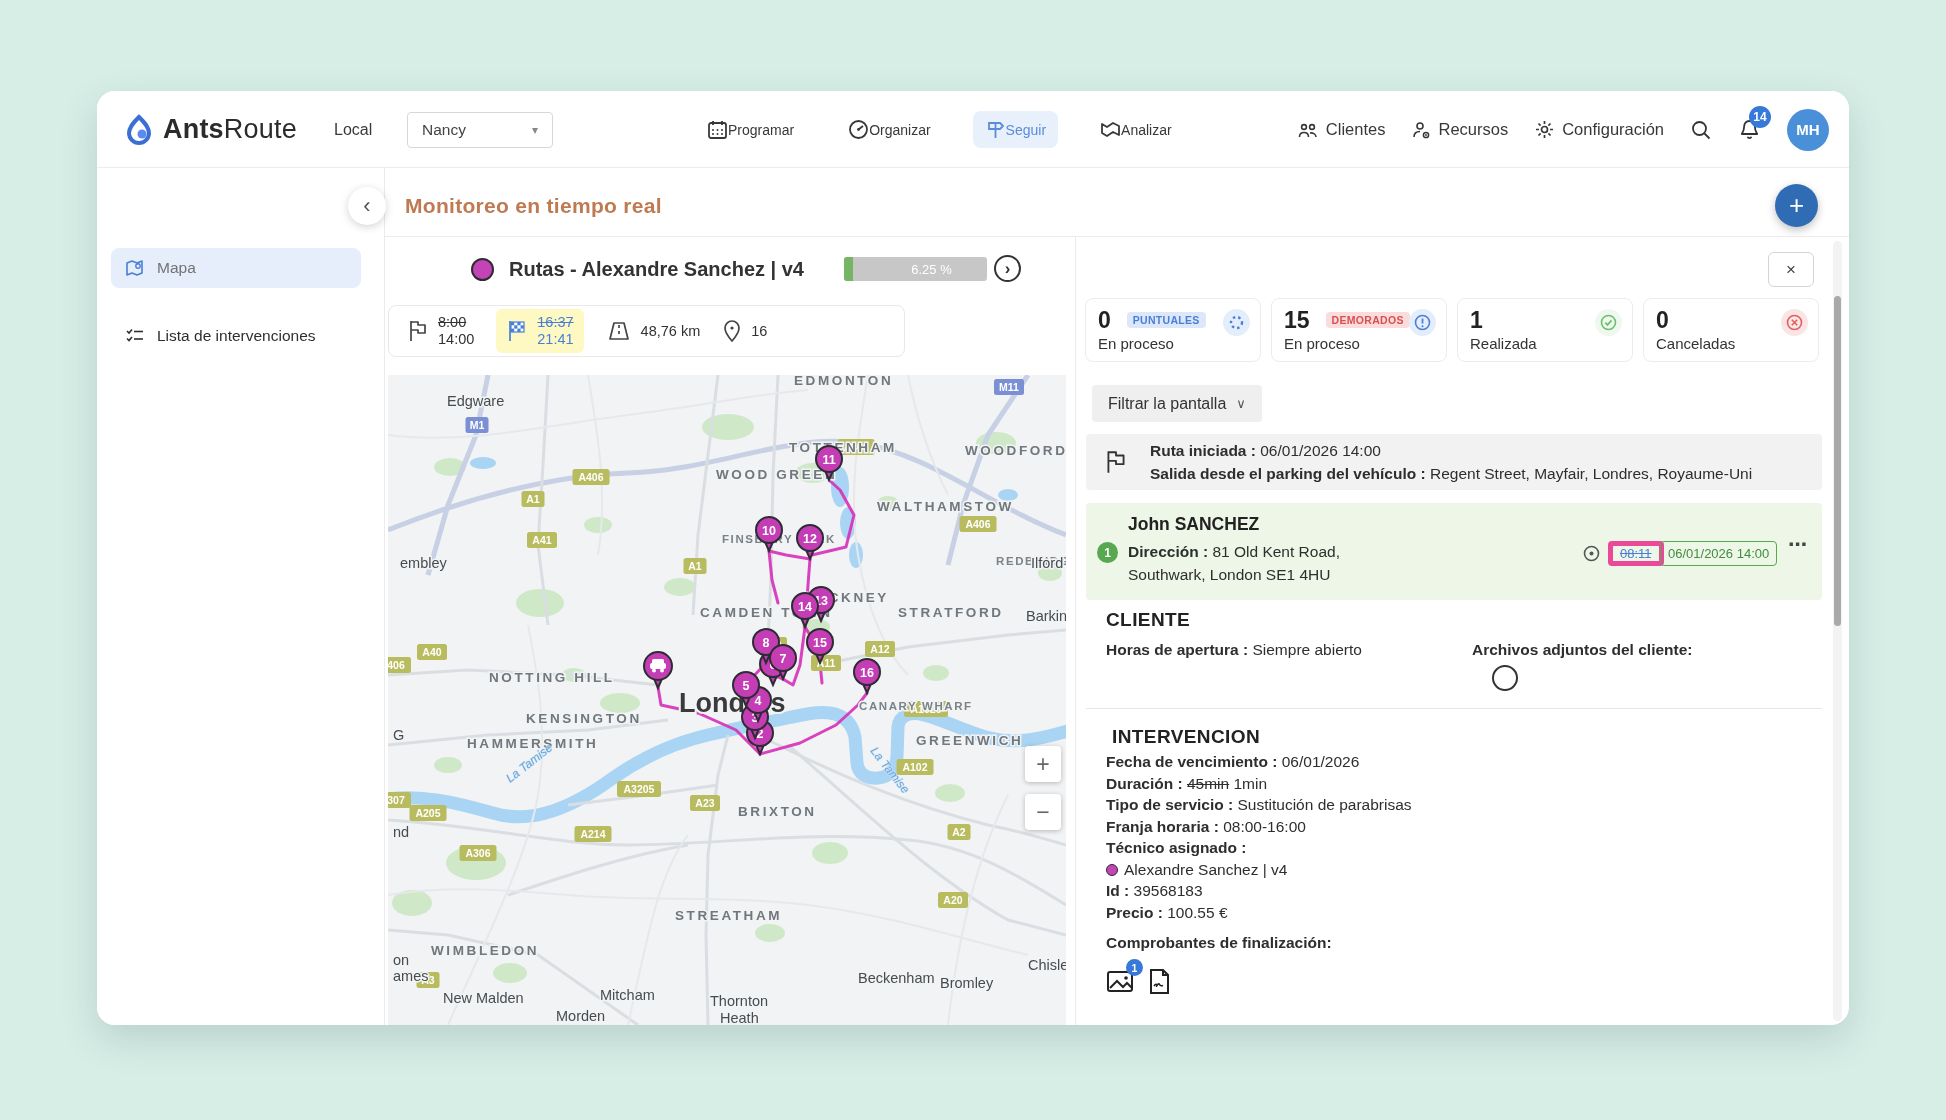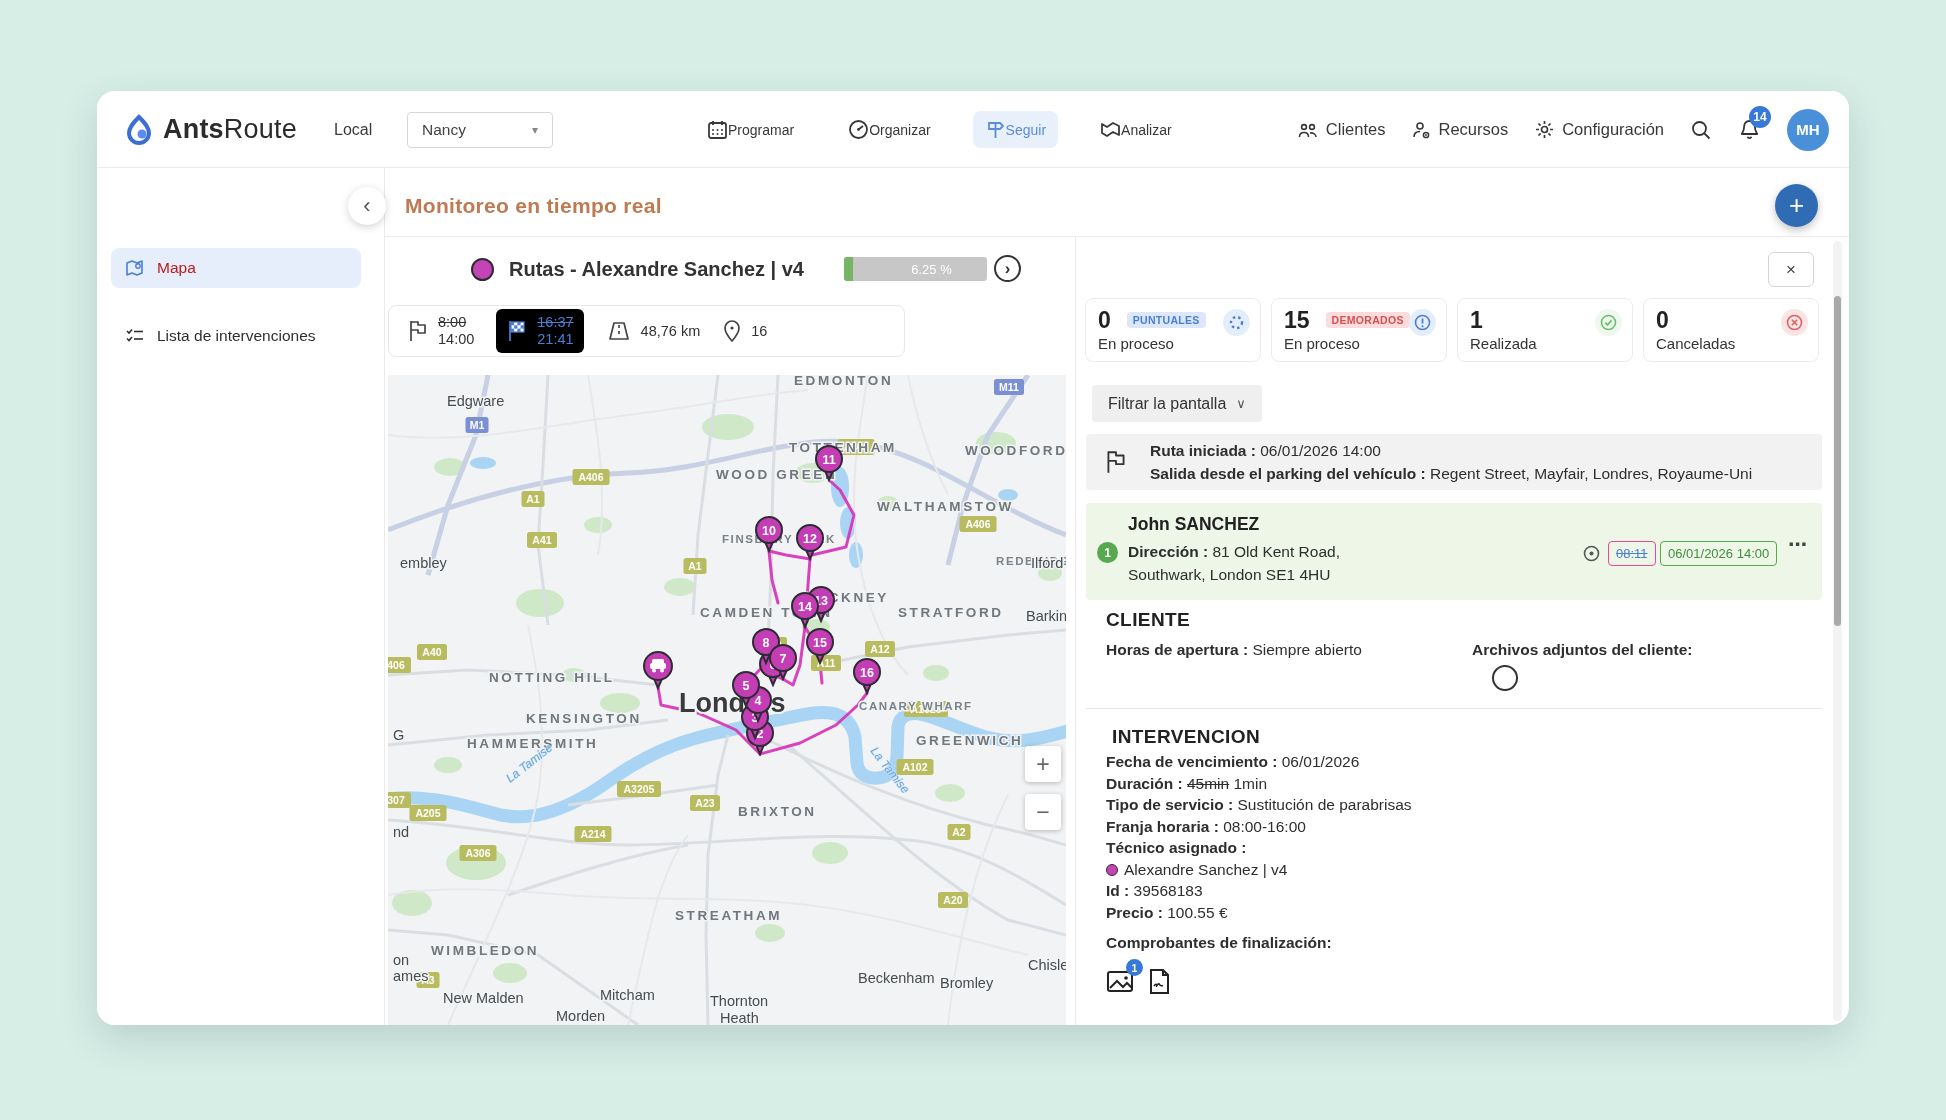--- a/index.html
+++ b/index.html
@@ -24,21 +24,21 @@
   .ritem{display:flex;align-items:center;gap:7px;font-size:16.5px;color:#383838;cursor:pointer;}
   .iconbtn{position:relative;cursor:pointer;display:flex;align-items:center;}
   .badge14{position:absolute;right:-10px;top:-12px;background:#3779d9;color:#fff;font-size:12px;font-weight:700;
     min-width:22px;height:22px;border-radius:11px;display:flex;align-items:center;justify-content:center;padding:0 4px;}
   .avatar{width:42px;height:42px;border-radius:50%;background:#4a90d9;color:#fff;font-weight:700;font-size:15px;
     display:flex;align-items:center;justify-content:center;cursor:pointer;}
   
   .sidebar{position:absolute;left:0;top:77px;width:288px;bottom:0;background:#fff;border-right:1px solid #ebebeb;}
   .sitem{position:absolute;left:14px;width:250px;height:40px;border-radius:8px;display:flex;align-items:center;gap:12px;
     padding:0 14px;font-size:15.5px;color:#2f2f2f;cursor:pointer;}
-  .sitem.active{background:#e7eefb;color:#b91c1c;text-align:right;}
+  .sitem.active{background:#e7eefb;color:#737373;text-align:right;}
   
   .backbtn{position:absolute;left:251px;top:96px;width:38px;height:38px;border-radius:50%;background:#fff;
     box-shadow:0 2px 8px rgba(0,0,0,.18);display:flex;align-items:center;justify-content:center;
     font-size:22px;color:#555;cursor:pointer;z-index:5;}
   .pagetitle{position:absolute;left:308px;top:103px;font-size:21px;font-weight:600;color:#bf7a52;letter-spacing:.3px;}
   .fab{position:absolute;left:1678px;top:93px;width:43px;height:43px;border-radius:50%;background:#2f6cb3;color:#fff;
     font-size:26px;display:flex;align-items:center;justify-content:center;cursor:pointer;box-shadow:0 3px 8px rgba(0,0,0,.25);}
   .hdivider{position:absolute;left:288px;top:145px;right:0;height:1px;background:#ebebeb;}
   .vdivider{position:absolute;left:978px;top:145px;bottom:0;width:1px;background:#ebebeb;}
   
@@ -50,21 +50,21 @@
   .chevbtn{position:absolute;left:897px;top:164px;width:27px;height:27px;border-radius:50%;border:2px solid #333;
     display:flex;align-items:center;justify-content:center;font-size:17px;font-weight:700;color:#333;cursor:pointer;}
   .closebtn{position:absolute;left:1671px;top:161px;width:46px;height:35px;border:1px solid #d4d4d4;border-radius:6px;
     display:flex;align-items:center;justify-content:center;font-size:17px;color:#444;cursor:pointer;background:#fff;}
   
   .statsbar{position:absolute;left:291px;top:214px;width:517px;height:52px;border:1px solid #e8e8e8;border-radius:8px;
     background:#fff;display:flex;align-items:center;padding:0 18px;gap:22px;}
   .sseg{display:flex;align-items:center;gap:9px;font-size:14.5px;color:#333;}
   .sseg .col{display:flex;flex-direction:column;line-height:17px;}
   .strike{text-decoration:line-through;}
-  .timechip{background:#000000;border-radius:6px;padding:5px 10px;color:#4a7fd6;cursor:pointer;}
+  .timechip{background:#fef9c3;border-radius:6px;padding:5px 10px;color:#4a7fd6;cursor:pointer;}
   .timechip .col{color:#4a7fd6;}
   
   .map{position:absolute;left:291px;top:284px;width:678px;height:650px;background:#f1f3f4;overflow:hidden;cursor:grab;}
   .map svg{position:absolute;left:0;top:0;}
   .zoomctl{position:absolute;left:637px;width:36px;height:36px;background:#fff;border-radius:4px;
     box-shadow:0 1px 5px rgba(0,0,0,.25);display:flex;align-items:center;justify-content:center;
     font-size:23px;color:#666;cursor:pointer;}
   text{font-family:"Liberation Sans","DejaVu Sans",sans-serif;}
   .lbl-city{fill:#70777d;font-size:13.5px;font-weight:700;letter-spacing:2.6px;paint-order:stroke;stroke:#f1f3f4;stroke-width:3px;}
   .lbl-city-sm{fill:#7b8288;font-size:11.5px;font-weight:700;letter-spacing:1.6px;paint-order:stroke;stroke:#f1f3f4;stroke-width:3px;}
@@ -93,21 +93,21 @@
     display:flex;align-items:center;gap:22px;padding:0 18px;}
   .infobox .lines{font-size:15.5px;color:#2e2e2e;line-height:23px;}
   .stopcard{position:absolute;left:989px;top:412px;width:736px;height:97px;background:#edf6e7;border-radius:4px;}
   .stopnum{position:absolute;left:11px;top:39px;width:21px;height:21px;border-radius:50%;background:#57a84f;color:#fff;
     font-size:12px;font-weight:700;display:flex;align-items:center;justify-content:center;}
   .stopname{position:absolute;left:42px;top:11px;font-size:17.5px;font-weight:700;color:#222;}
   .stopaddr{position:absolute;left:42px;top:37px;font-size:15.5px;color:#2e2e2e;line-height:23px;}
   .targeticon{position:absolute;left:496px;top:41px;cursor:pointer;}
   .chip{position:absolute;top:38px;height:25px;border-radius:4px;font-size:13px;display:flex;align-items:center;
     justify-content:center;padding:0 7px;background:#fff0;cursor:pointer;}
-  .chip.blue{left:522px;border:1px solid #ec4899;color:#4a7fd6;}
+  .chip.blue{left:522px;border:5px solid #ec4899;color:#4a7fd6;}
   .chip.green{left:574px;border:1px solid #57a84f;color:#3f8f3f;}
   .dots{position:absolute;left:702px;top:30px;font-size:19px;font-weight:700;color:#444;letter-spacing:1px;cursor:pointer;}
   .secheading{position:absolute;font-size:19px;font-weight:800;color:#222;letter-spacing:.4px;}
   .kv{font-size:15.5px;color:#2e2e2e;}
   .kv b{font-weight:700;}
   .divider2{position:absolute;left:989px;top:617px;width:736px;height:1px;background:#e6e6e6;}
   .ivrows{position:absolute;left:1009px;top:660px;font-size:15.5px;color:#2e2e2e;line-height:21.5px;}
   .tdot{display:inline-block;width:12px;height:12px;border-radius:50%;background:#c444b6;border:1.5px solid #2c2c33;
     vertical-align:-1px;margin-right:6px;}
   .pluscirc{position:absolute;left:1395px;top:574px;width:26px;height:26px;border-radius:50%;border:2px solid #333;

